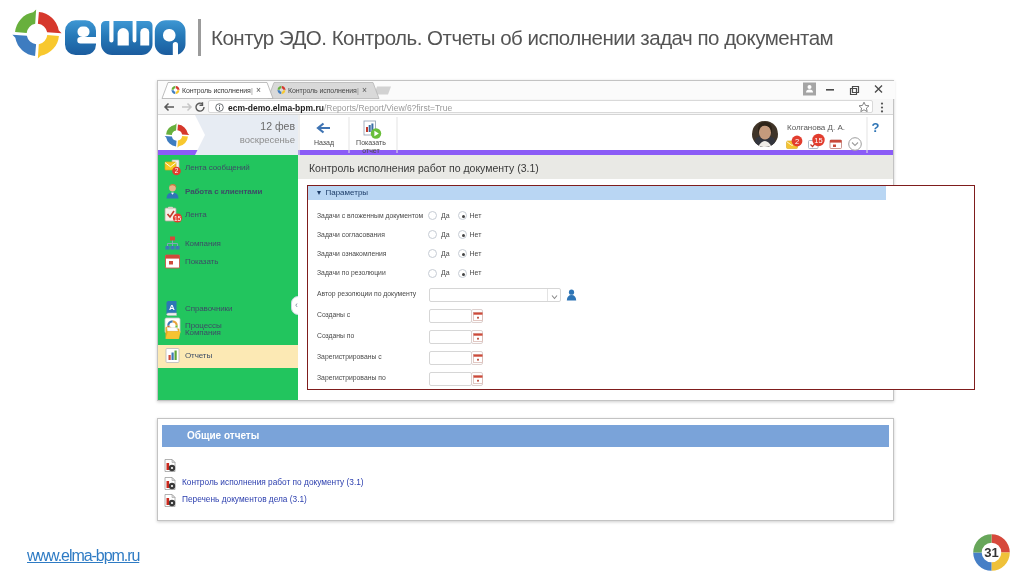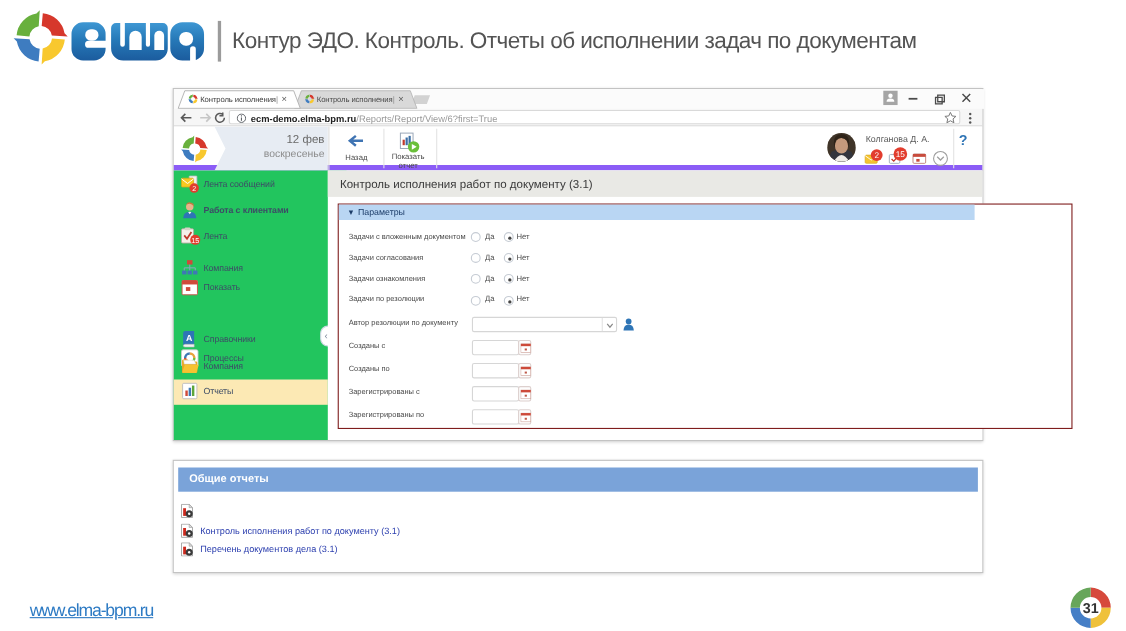--- a/index.html
+++ b/index.html
@@ -24,21 +24,21 @@
 #panel { left:9px; top:30px; width:668px; height:205px; border:1px solid #7f1d1d; background:#fff; }
 #panelhdr { left:0; top:0; width:578px; height:14px; background:#b9d6f3; font-size:8px; color:#1c3c68; line-height:14px; }
 .flbl { position:absolute; left:9px; font-size:6.8px; color:#4a4a4a; white-space:nowrap; }
 .radio { position:absolute; width:9px; height:9px; border-radius:50%; border:1px solid #c6ccd4; background:#fff; }
 .rdot { position:absolute; width:3px; height:3px; border-radius:50%; background:#444; left:3px; top:3px; }
 .rtxt { position:absolute; font-size:7px; color:#4a4a4a; }
 .dinput { position:absolute; width:43px; height:14px; background:#fff; border:1px solid #d6d6d6; border-radius:2px; }
 .calbtn { position:absolute; width:12px; height:14px; background:#fdfdfd; border:1px solid #ddd0ce; border-radius:2px; }
 
 #box2 { left:157px; top:418px; width:737px; height:103px; background:#fff; border:1px solid #c3c3c3; box-shadow:0 1px 3px rgba(0,0,0,.2); }
-#b2hdr { left:4px; top:6px; width:727px; height:22px; background:#7aa3d9; color:#fff; font-size:10px; font-weight:bold; line-height:22px; padding-left:10px; }
+#b2hdr { left:4px; top:6px; width:727px; height:22px; background:#7aa3d9; color:#fff; font-size:10px; font-weight:bold; line-height:22px; padding-left:25px; }
 .rlink { position:absolute; left:24px; font-size:8.3px; color:#2b3eae; white-space:nowrap; }
 .rlico { position:absolute; left:6px; }
 
 #weblink { left:27px; top:547px; font-size:16px; letter-spacing:-1.05px; color:#2e7bc4; text-decoration:underline; }
 </style>
 </head>
 <body>
 <div id="slide">
 
   <svg class="abs" style="left:11px; top:8px;" width="180" height="52" viewBox="0 0 180 52">

